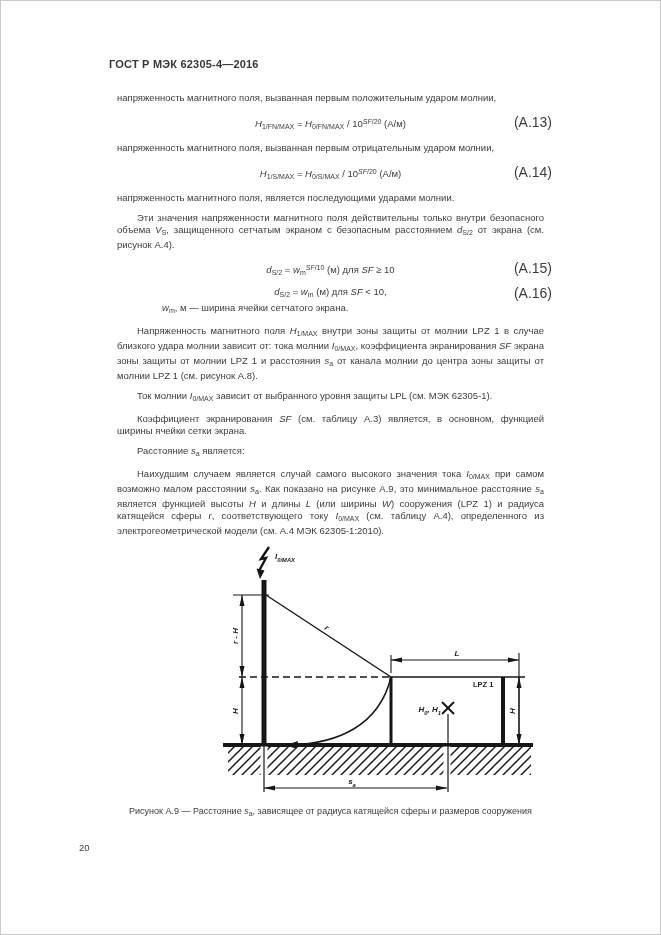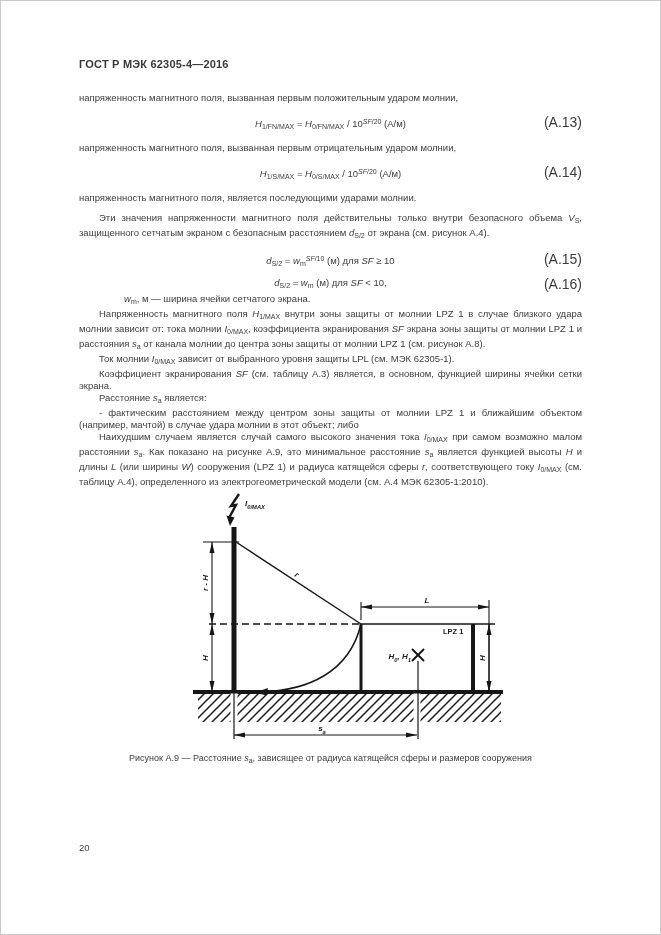--- a/index.html
+++ b/index.html
@@ -6,27 +6,27 @@
   .page{
     position:relative;
     width:661px;height:935px;
     background:#ffffff;
     border:1px solid #c9c9c9;
     box-sizing:border-box;
     overflow:hidden;
     font-family:"Liberation Sans","DejaVu Sans",sans-serif;
     color:#3c3c3c;
   }
-  .content{padding:0 78px;}
+  .content{padding:0 108px;}
   .doc-header{
     margin-top:57px;
     font-size:11px;font-weight:bold;color:#383838;
     letter-spacing:0.2px;
   }
-  p{margin:0;font-size:9.5px;line-height:12px;text-align:justify;}
+  p{margin:8px;font-size:9.5px;line-height:12px;text-align:justify;}
   .mt22{margin-top:22px}.mt14{margin-top:14px}.mt13{margin-top:13px}
   .mt12{margin-top:12px}.mt11{margin-top:11px}.mt10{margin-top:10px}
   .mt9{margin-top:9px}.mt8{margin-top:8px}.mt3{margin-top:3px}
   .indent{text-indent:20px;}
   .hang{padding-left:45px;text-indent:0;}
   .examples-heading{font-weight:bold;font-style:italic;text-indent:20px;}
   .equation{position:relative;text-align:center;font-size:9.5px;line-height:14px;height:14px;}
   .eq-number{position:absolute;right:0;top:1px;font-size:14px;color:#3c3c3c;}
   
   .s-i{font-style:italic;}
@@ -81,21 +81,20 @@
     </div>
 
     <p class="mt3 hang"><span class="s-i">w</span><span class="s-sub">m</span>, м — ширина ячейки сетчатого экрана.</p>
 
 
 
     <p class="indent">Напряженность магнитного поля <span class="s-i">H</span><span class="s-sub">1/MAX</span> внутри зоны защиты от молнии LPZ 1 в случае близкого удара молнии зависит от: тока молнии <span class="s-i">I</span><span class="s-sub">0/MAX</span>, коэффициента экранирования <span class="s-i">SF</span> экрана зоны защиты от молнии LPZ 1 и расстояния <span class="s-i">s</span><span class="s-sub">a</span> от канала молнии до центра зоны защиты от молнии LPZ 1 (см. рисунок А.8).</p>
     <p class="indent">Ток молнии <span class="s-i">I</span><span class="s-sub">0/MAX</span> зависит от выбранного уровня защиты LPL (см. МЭК 62305-1).</p>
     <p class="indent">Коэффициент экранирования <span class="s-i">SF</span> (см. таблицу А.3) является, в основном, функцией ширины ячейки сетки экрана.</p>
     <p class="indent">Расстояние <span class="s-i">s</span><span class="s-sub">a</span> является:</p>
-    <p class="indent">- фактическим расстоянием между центром зоны защиты от молнии LPZ 1 и ближайшим объектом (например, мачтой) в случае удара молнии в этот объект; либо</p>
     <p class="indent">Наихудшим случаем является случай самого высокого значения тока <span class="s-i">I</span><span class="s-sub">0/MAX</span> при самом возможно малом расстоянии <span class="s-i">s</span><span class="s-sub">a</span>. Как показано на рисунке А.9, это минимальное расстояние <span class="s-i">s</span><span class="s-sub">a</span> является функцией высоты <span class="s-i">H</span> и длины <span class="s-i">L</span> (или ширины <span class="s-i">W</span>) сооружения (LPZ 1) и радиуса катящейся сферы <span class="s-i">r</span>, соответствующего току <span class="s-i">I</span><span class="s-sub">0/MAX</span> (см. таблицу А.4), определенного из электрогеометрической модели (см. А.4 МЭК 62305-1:2010).</p>
 
     <div class="figure-wrap">
       <svg width="380" height="258" viewBox="0 0 380 258">
         <defs>
           <marker id="arr" viewBox="0 0 10 6" refX="10" refY="3" markerWidth="11" markerHeight="6.6" markerUnits="userSpaceOnUse" orient="auto-start-reverse">
             <path d="M10,3 L0,0.7 L0,5.3 Z" fill="#161616"></path>
           </marker>
           <pattern id="hatch" width="9" height="9" patternUnits="userSpaceOnUse">
             <line x1="0" y1="9" x2="9" y2="0" stroke="#1a1a1a" stroke-width="1.5"></line>

